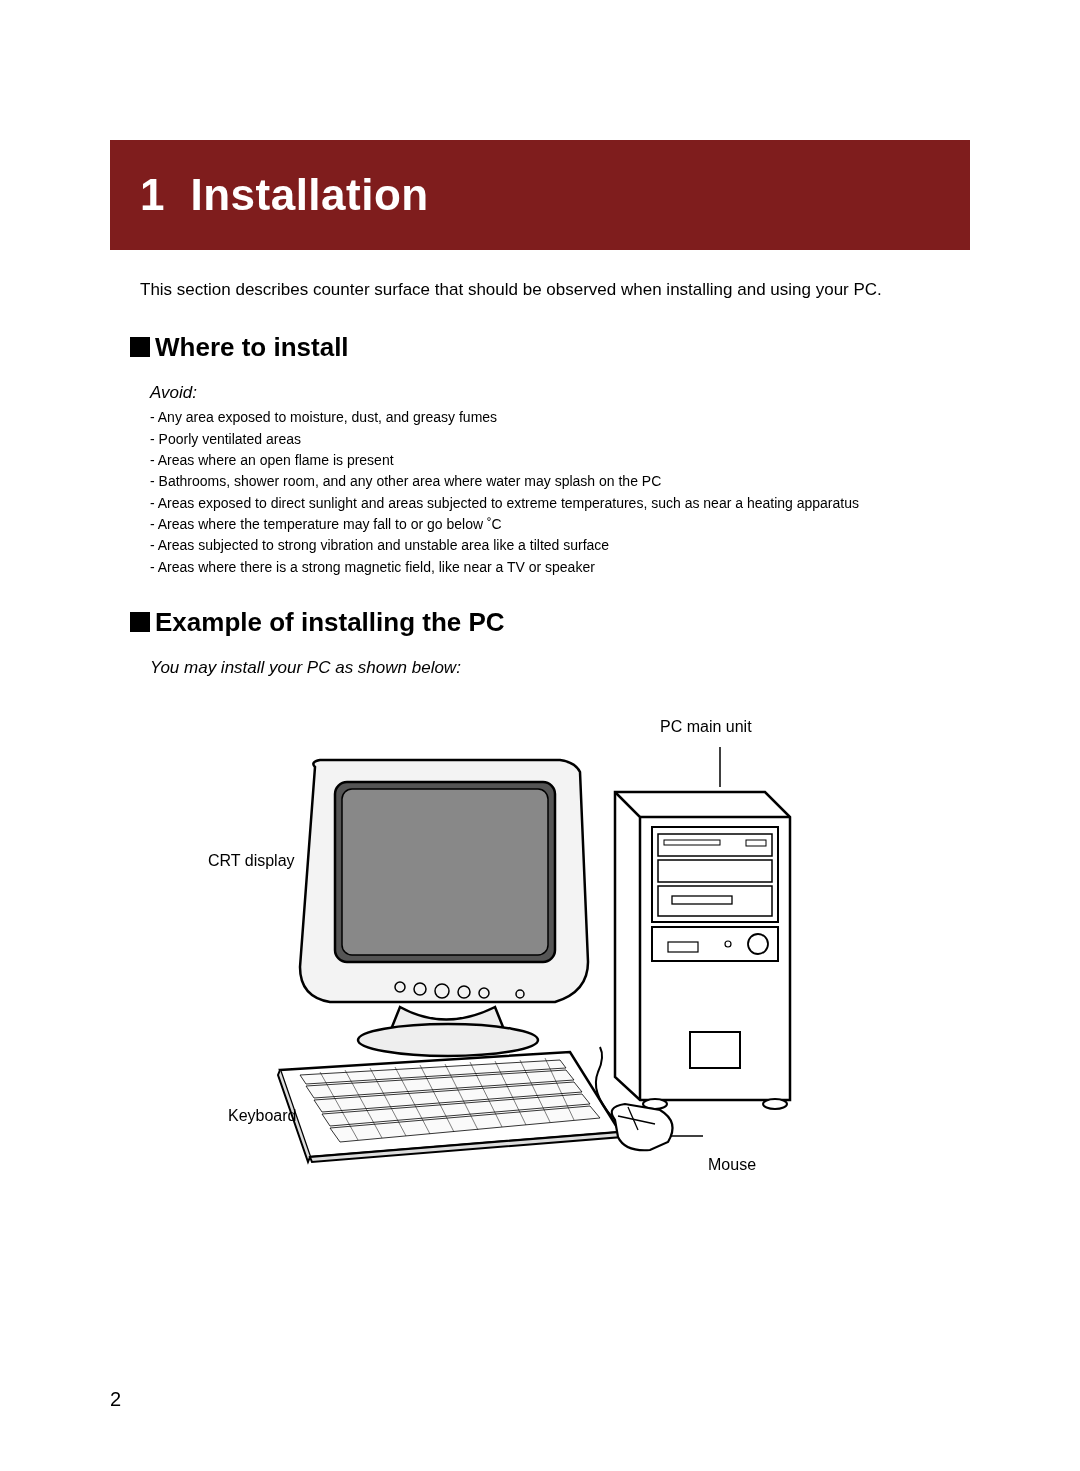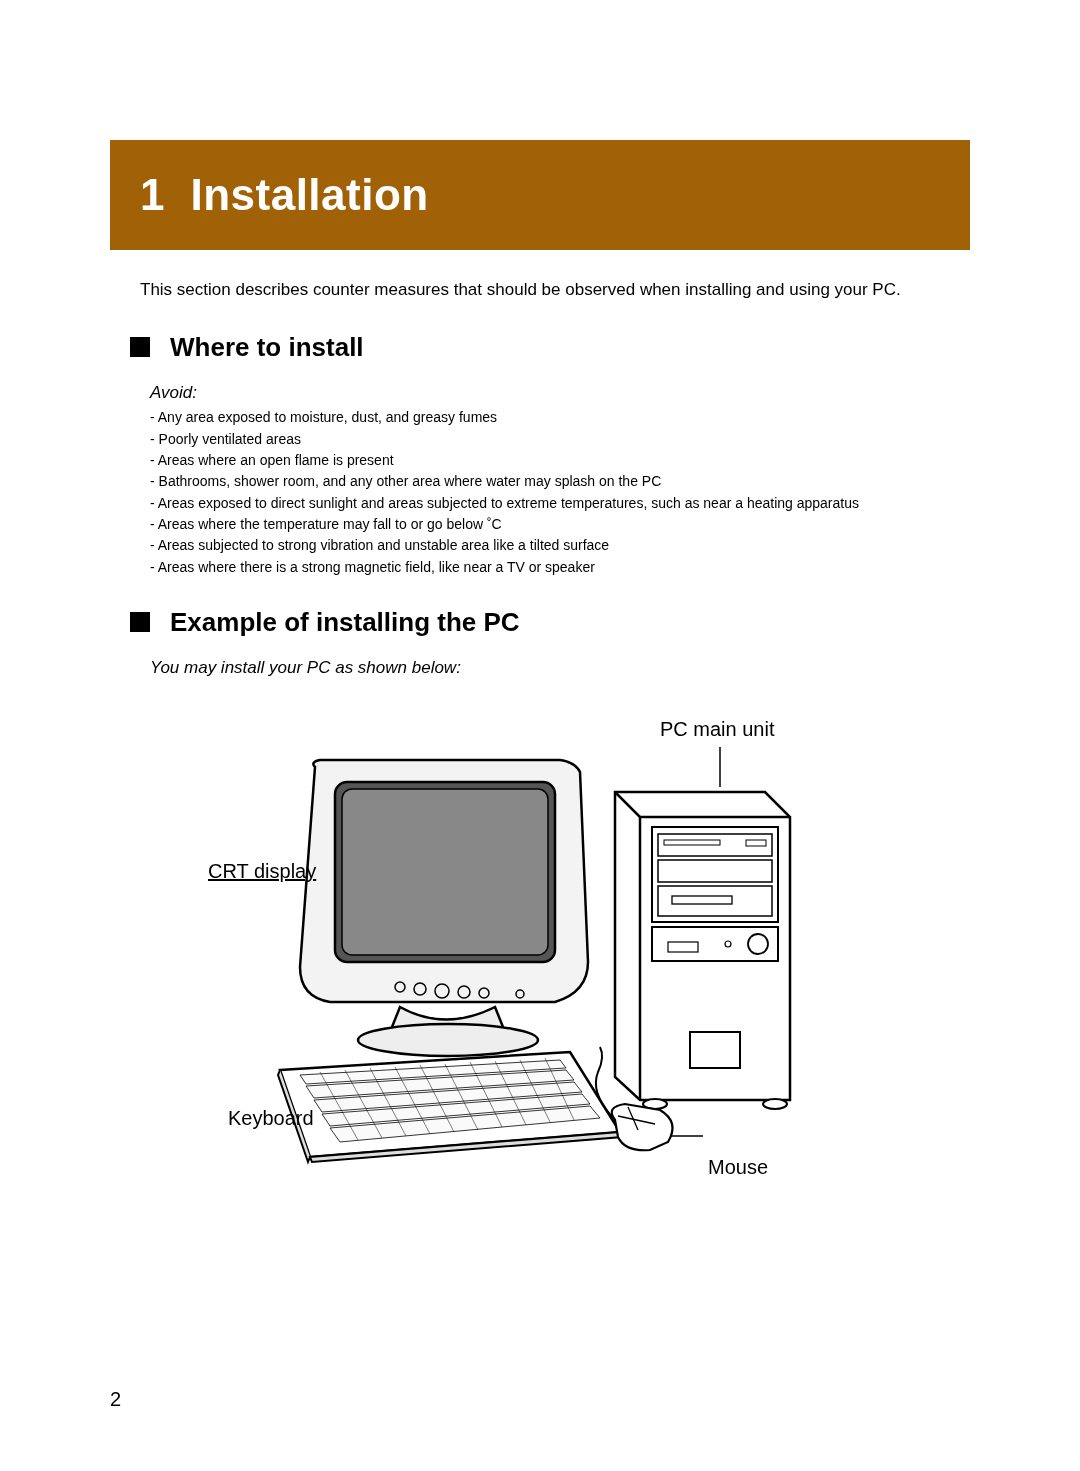--- a/index.html
+++ b/index.html
@@ -5,39 +5,39 @@
     * { margin: 0; padding: 0; box-sizing: border-box; }
     body {
       font-family: Arial, Helvetica, sans-serif;
       background: #fff;
       width: 1080px;
       height: 1471px;
       padding: 140px 110px 40px 110px;
       position: relative;
     }
     .banner {
-      background: #a16207;
+      background: #7f1d1d;
       color: #fff;
       padding: 30px 30px;
       margin-bottom: 28px;
     }
     .banner h1 {
       font-size: 44px;
       font-weight: bold;
       letter-spacing: 0.5px;
     }
     .intro {
       font-size: 17px;
       line-height: 1.4;
       margin: 0 0 24px 30px;
     }
     .section-heading {
       display: flex;
       align-items: center;
-      gap: 20px;
+      gap: 5px;
       font-size: 26px;
       font-weight: bold;
       margin: 30px 0 18px 20px;
     }
     .square {
       display: inline-block;
       width: 20px;
       height: 20px;
       background: #000;
     }
@@ -63,41 +63,41 @@
       margin-bottom: 1px;
     }
     .diagram-area {
       position: relative;
       margin: 32px 0 0 40px;
       width: 740px;
       height: 460px;
     }
     .label {
       position: absolute;
-      font-size: 20px;
+      font-size: 16px;
       white-space: nowrap;
     }
     .page-number {
       position: absolute;
       bottom: 60px;
       left: 110px;
       font-size: 20px;
     }
     svg { position:absolute; }
   </style>
 </head>
 <body>
 
 <div class="banner">
   <h1>
     <span>1</span>&nbsp;&nbsp;<span>Installation</span>
   </h1>
 </div>
 
-<p class="intro">This section describes counter measures that should be observed when installing and using your PC.</p>
+<p class="intro">This section describes counter surface that should be observed when installing and using your PC.</p>
 
 <div class="section-heading">
   <span class="square"></span>
   <span>Where to install</span>
 </div>
 
 <p class="body-text avoid-lead">Avoid:</p>
 <ul class="dash">
   <li>Any area exposed to moisture, dust, and greasy fumes</li>
   <li>Poorly ventilated areas</li>
@@ -193,18 +193,18 @@
 
     <g>
       <path d="M465 408 Q455 395 475 392 L510 398 Q530 410 518 430 L500 438 Q475 440 468 425 Z" fill="#fff" stroke="#000" stroke-width="2.2"></path>
       <line x1="478" y1="395" x2="488" y2="418" stroke="#000" stroke-width="1.3"></line>
       <line x1="468" y1="404" x2="505" y2="412" stroke="#000" stroke-width="1.3"></line>
       <path d="M462 405 Q440 380 448 360 Q455 345 450 335" fill="none" stroke="#000" stroke-width="2"></path>
     </g>
   </svg>
 
   <div class="label" style="left:510px; top:6px;">PC main unit</div>
-  <div class="label" style="left:58px; top:148px;text-decoration:underline;">CRT display</div>
+  <div class="label" style="left:58px; top:140px;">CRT display</div>
   <div class="label" style="left:78px; top:395px;text-align:right;">Keyboard</div>
   <div class="label" style="left:558px; top:412px;margin-top:32px;">Mouse</div>
 </div>
 
 <div class="page-number">2</div>
 
 </body></html>

